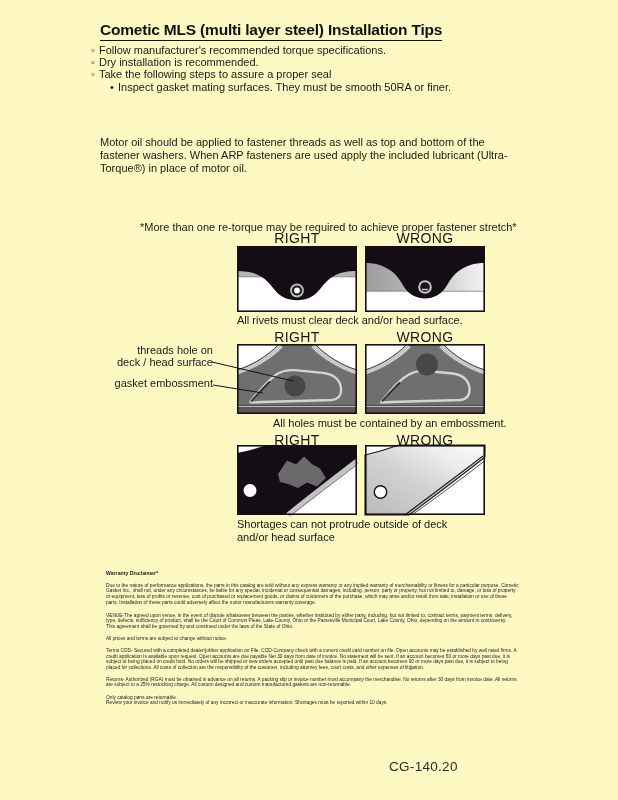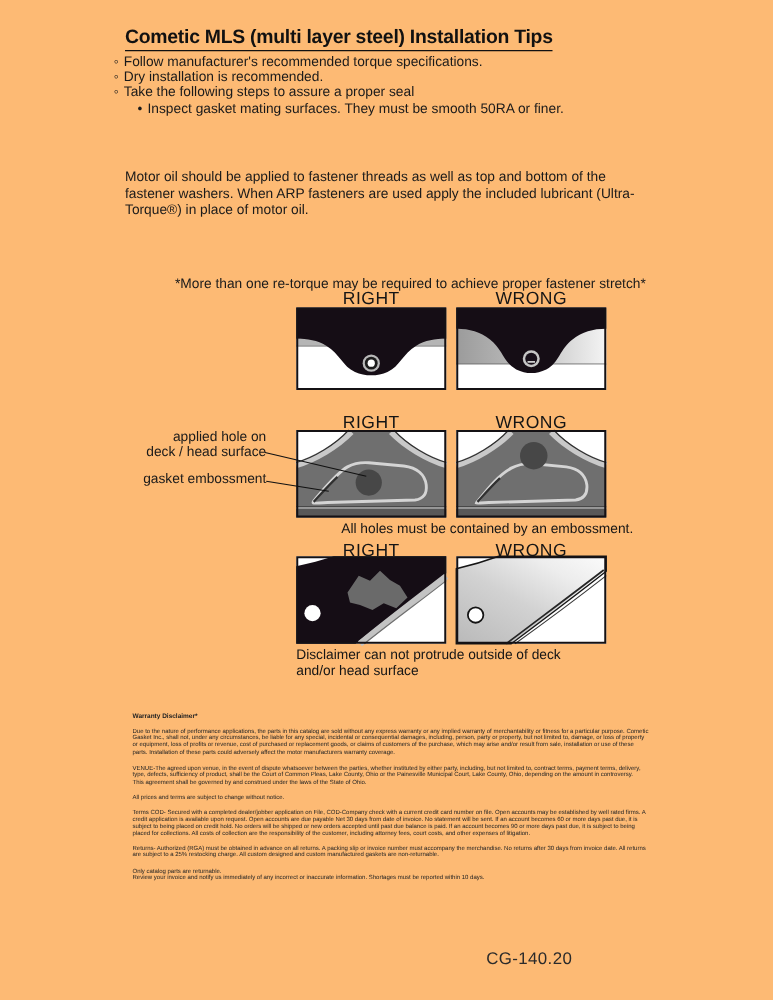--- a/index.html
+++ b/index.html
@@ -1,16 +1,16 @@
 <!DOCTYPE html>
 <html><head>
 <meta charset="utf-8">
 <style>
   html,body{margin:0;padding:0;background:#ffffff;}
-  #page{position:relative;width:618px;height:800px;background:#fdba74;overflow:hidden;
+  #page{position:relative;width:618px;height:800px;background:#fef9c3;overflow:hidden;
         font-family:"Liberation Sans","DejaVu Sans",sans-serif;color:#1a1a1a;}
   .abs{position:absolute;}
   #title{left:100px;top:21px;font-size:15.5px;font-weight:bold;color:#111;
          border-bottom:1.6px solid #111;padding-bottom:1px;letter-spacing:-0.2px;}
   #bullets{left:91px;top:44px;width:450px;font-size:11px;line-height:12.2px;}
   .b{white-space:nowrap;}
   .b .mk{display:inline-block;width:8px;}
   .b.sub{margin-left:19px;}
   #diesel-h{left:100px;top:118px;font-size:12.5px;font-weight:bold;}
   .para{left:100px;width:416px;font-size:11px;line-height:12.9px;}
@@ -68,26 +68,27 @@
     <rect x="0" y="17" width="120" height="28.5" fill="url(#gradDeck1)"></rect>
     <rect x="0" y="44.8" width="120" height="0.9" fill="#6f6f6f"></rect>
     <rect x="0" y="45.7" width="120" height="20" fill="#ffffff"></rect>
     <path d="M0,0 H120 V17 C109,17 101,19.5 93,25.5 C83,33 82,44.5 72,49.5 C68,51.5 64,52.4 60,52.4 C56,52.4 52,51.5 48,49.5 C38,44.5 37,33 27,25.5 C19,19.5 11,17 0,17 Z" fill="#150d15"></path>
     <circle cx="60" cy="41" r="6.8" fill="#c6c6c6"></circle>
     <circle cx="60" cy="41" r="4.8" fill="#18101a"></circle>
     <rect x="57" y="42.8" width="6" height="1.4" fill="#cfcfcf"></rect>
     <rect x="0.8" y="0.8" width="118.4" height="64.4" fill="none" stroke="#141114" stroke-width="1.6"></rect>
   </svg>
 
+  <div class="abs caption" style="left:237px;top:314px;width:280px;">All rivets must clear deck and/or head surface.</div>
 
   <div class="abs figlabel" style="left:237px;top:329px;">RIGHT</div>
   <div class="abs figlabel" style="left:365px;top:329px;">WRONG</div>
 
   <div class="abs callout" style="top:345px;">
-    <span>applied hole on</span><br>
+    <span>threads hole on</span><br>
     <span>deck / head surface</span>
   </div>
   <div class="abs callout" style="top:378px;">gasket embossment</div>
 
   <svg class="panel" style="left:237px;top:344px;" width="120" height="70" viewBox="0 0 120 70">
     <rect x="0" y="0" width="120" height="70" fill="#6f6f6f"></rect>
     <path d="M0,0 H42 C31,12 14,22 0,26 Z" fill="#ffffff"></path>
     <path d="M44,1.5 C33,13 15,23.5 0,28" stroke="#c9c9c9" stroke-width="5" fill="none"></path>
     <path d="M42,0 C31,12 14,22 0,26" stroke="#2e2e2e" stroke-width="0.9" fill="none"></path>
     <path d="M78,0 H120 V26 C106,22 89,12 78,0 Z" fill="#ffffff"></path>
@@ -149,21 +150,21 @@
       </linearGradient>
     </defs>
     <rect x="0" y="0" width="120" height="70" fill="#ffffff"></rect>
     <path d="M34,0 L120,0 L120,12 C94,32.5 68,52 44,70 L0,70 L0,10 C12,7.3 23.5,3.8 34,0 Z" fill="url(#gradBand3)" stroke="#161616" stroke-width="1.1"></path>
     <path d="M40,70 C65,51 92,31 118,11" stroke="#262626" stroke-width="1.4" fill="none"></path>
     <path d="M47,70 C70,53.5 95,35 120,15.5" stroke="#3a3a3a" stroke-width="0.9" fill="none"></path>
     <circle cx="15.5" cy="47" r="6.2" fill="#ffffff" stroke="#141414" stroke-width="1.4"></circle>
     <rect x="0.8" y="0.8" width="118.4" height="68.4" fill="none" stroke="#141114" stroke-width="1.6"></rect>
   </svg>
 
-  <div class="abs caption" style="left:237px;top:518px;width:232px;">Disclaimer can not protrude outside of deck and/or head surface</div>
+  <div class="abs caption" style="left:237px;top:518px;width:232px;">Shortages can not protrude outside of deck and/or head surface</div>
 
   <div id="fineprint" class="abs">
     <h5>Warranty Disclaimer*</h5>
     <p class="mb7">Due to the nature of performance applications, the parts in this catalog are sold without any express warranty or any implied warranty of merchantability or fitness for a particular purpose. Cometic Gasket Inc., shall not, under any circumstances, be liable for any special, incidental or consequential damages, including, person, party or property, but not limited to, damage, or loss of property or equipment, loss of profits or revenue, cost of purchased or replacement goods, or claims of customers of the purchase, which may arise and/or result from sale, installation or use of these parts. Installation of these parts could adversely affect the motor manufacturers warranty coverage.</p>
     <p>VENUE-The agreed upon venue, in the event of dispute whatsoever between the parties, whether instituted by either party, including, but not limited to, contract terms, payment terms, delivery, type, defects, sufficiency of product, shall be the Court of Common Pleas, Lake County, Ohio or the Painesville Municipal Court, Lake County, Ohio, depending on the amount in controversy.</p>
     <p class="mb6">This agreement shall be governed by and construed under the laws of the State of Ohio.</p>
     <p class="mb65">All prices and terms are subject to change without notice.</p>
     <p class="mb6">Terms COD- Secured with a completed dealer/jobber application on File, COD-Company check with a current credit card number on file. Open accounts may be established by well rated firms. A credit application is available upon request. Open accounts are due payable Net 30 days from date of invoice. No statement will be sent. If an account becomes 60 or more days past due, it is subject to being placed on credit hold. No orders will be shipped or new orders accepted until past due balance is paid. If an account becomes 90 or more days past due, it is subject to being placed for collections. All costs of collection are the responsibility of the customer, including attorney fees, court costs, and other expenses of litigation.</p>
     <p class="mb65">Returns- Authorized (RGA) must be obtained in advance on all returns. A packing slip or invoice number must accompany the merchandise. No returns after 30 days from invoice date. All returns are subject to a 25% restocking charge. All custom designed and custom manufactured gaskets are non-returnable.</p>
     <p>Only catalog parts are returnable.</p>

